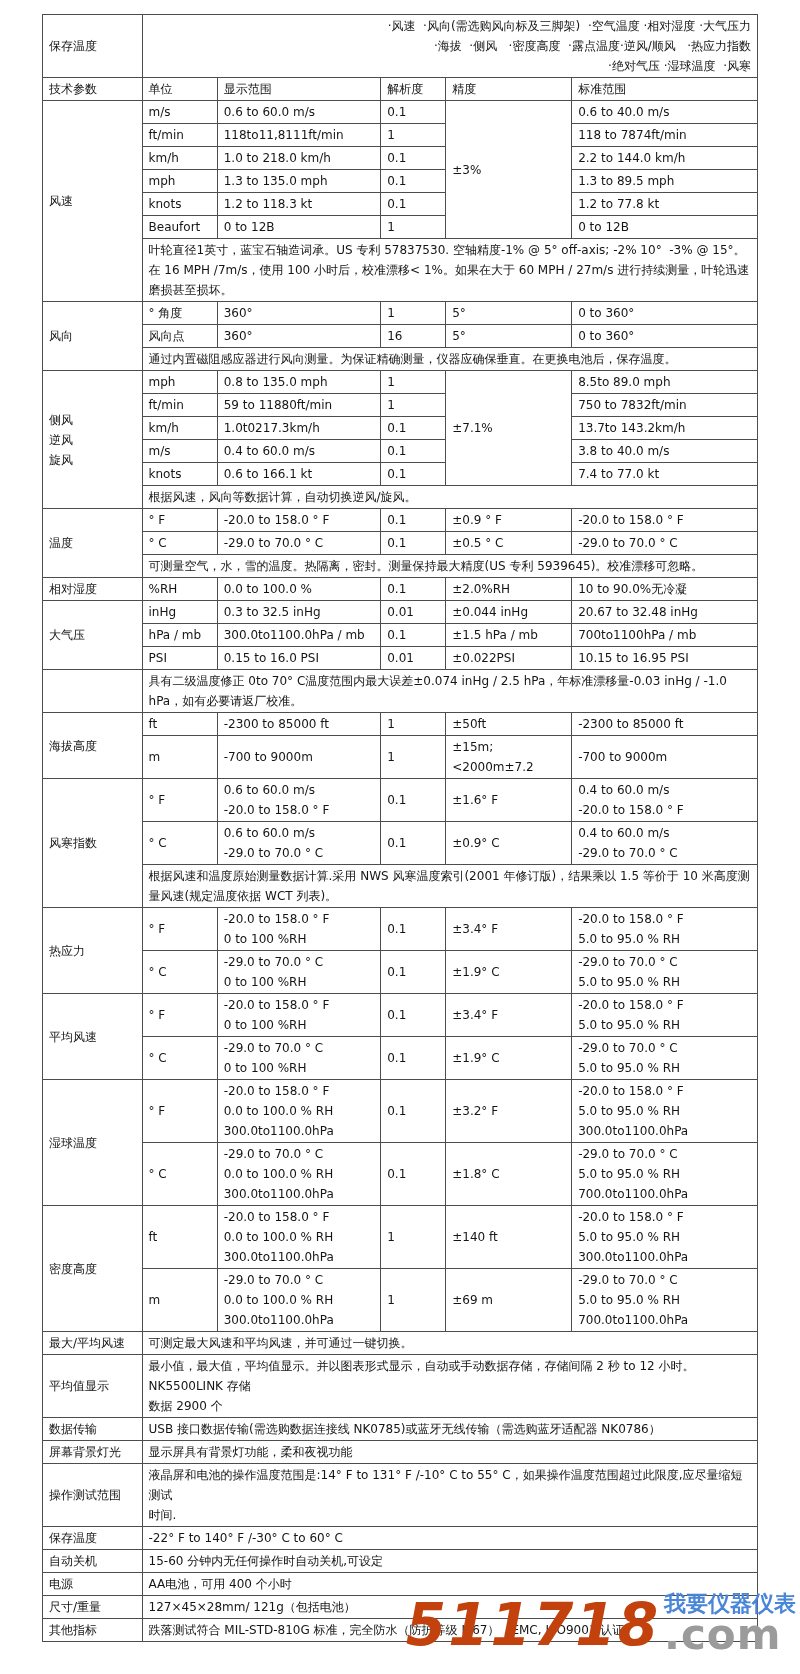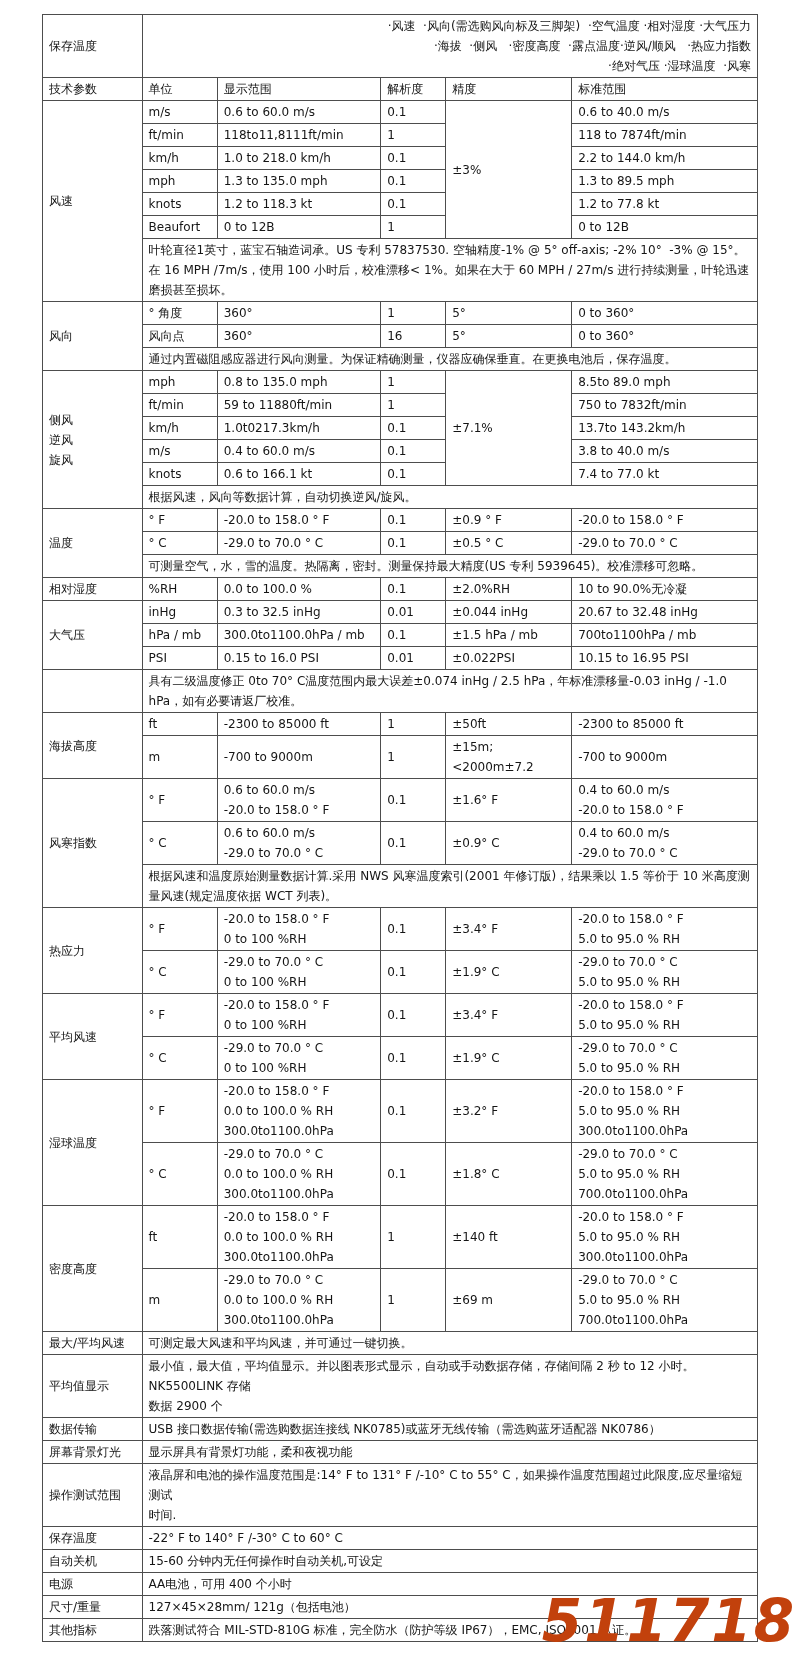--- a/index.html
+++ b/index.html
@@ -719,13 +719,17 @@
             <div class="cell-line">其他指标</div>
           </td>
           <td class="note-cell" colspan="5"><div class="cell-line">跌落测试符合 MIL-STD-810G 标准，完全防水（防护等级 IP67），EMC, ISO9001 认证。</div></td>
         </tr>
       </tbody>
   </table>
 </div>
 
 <div class="logo">
   <span class="logo-number" style="color: #c2410c; text-align: center;">511718</span>
+  <span class="logo-right">
+    <span class="logo-tagline" style="color: rgb(74, 134, 216);">我要仪器仪表</span>
+    <span class="logo-com" style="color: rgb(155, 155, 155);">.com</span>
+  </span>
 </div>
 
 </body></html>

